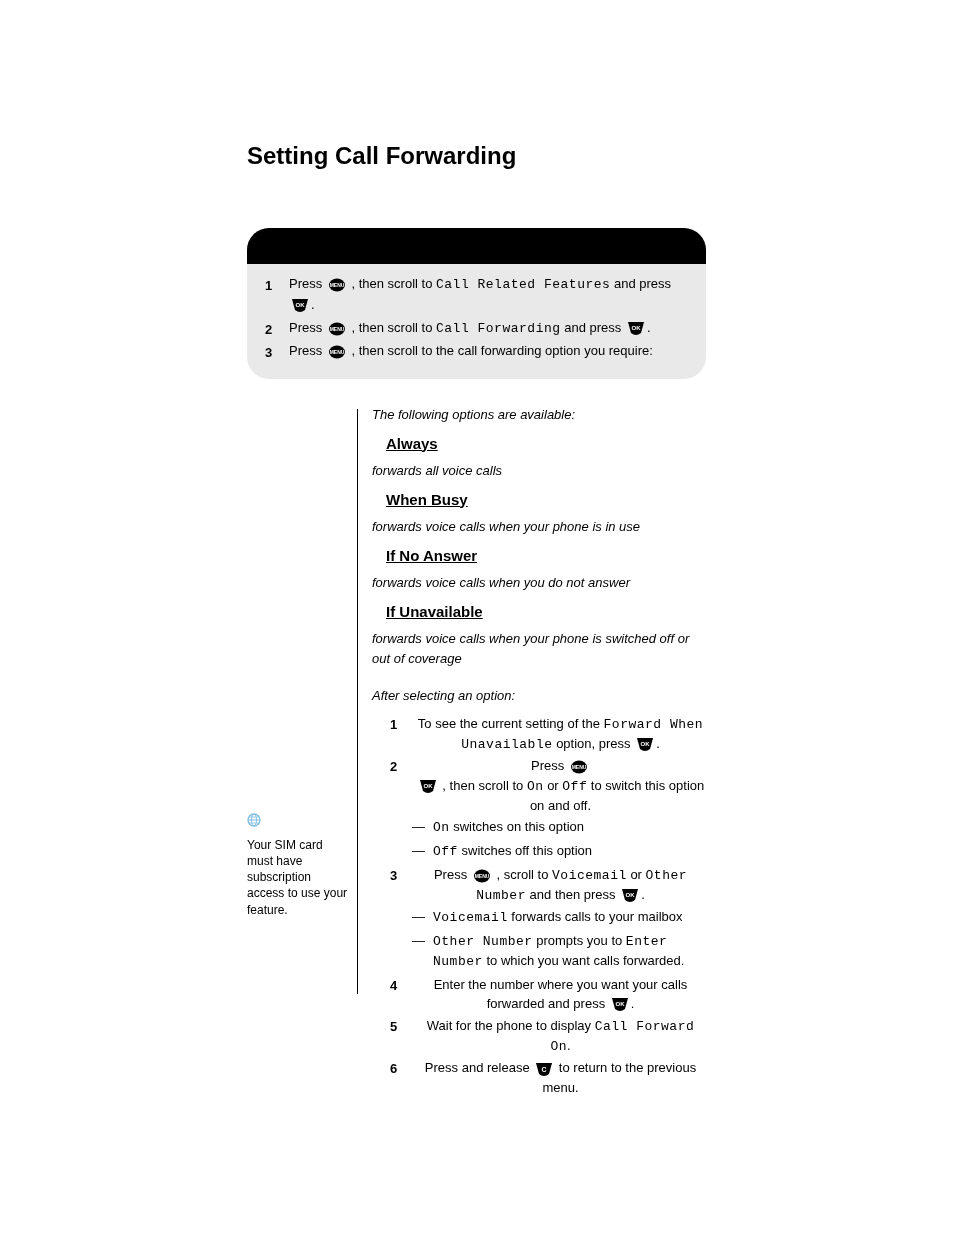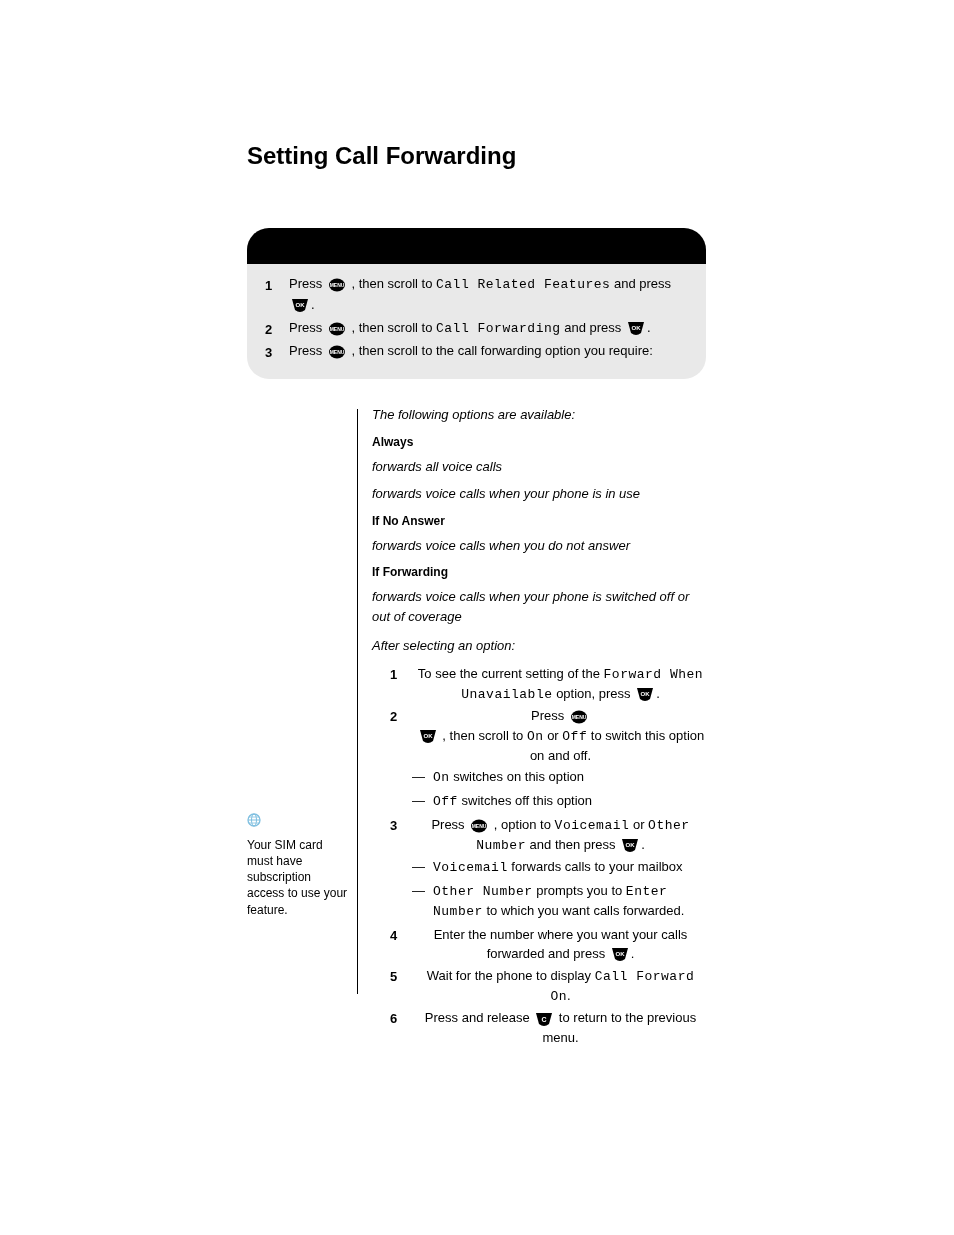--- a/index.html
+++ b/index.html
@@ -93,22 +93,23 @@
   .right-col {
     position: absolute;
     left: 372px;
     top: 405px;
     width: 335px;
     font-size: 13px;
     line-height: 1.5;
   }
   .right-col .section-title {
     font-weight: 600;
-    font-size: 12px;
-    margin: 4px 0 6px 0;
+    font-size: 15px;
+    margin: 4px 0 6px 14px;
+    text-decoration: underline;
   }
   .right-col p {
     margin: 0 0 8px 0;
     font-style: italic;
   }
   .sub-step {
     display: flex;
     gap: 10px;
     margin: 2px 0 2px 18px;
   }
@@ -226,29 +227,30 @@
   </div>
 
   <div class="divider"></div>
 
   <div class="right-col">
     <p>The following options are available:</p>
 
     <div class="section-title">Always</div>
     <p>forwards all voice calls</p>
 
+    <div class="section-title">When Busy</div>
     <p>forwards voice calls when your phone is in use</p>
 
     <div class="section-title">If No Answer</div>
     <p>forwards voice calls when you do not answer</p>
 
-    <div class="section-title">If Forwarding</div>
+    <div class="section-title">If Unavailable</div>
     <p>forwards voice calls when your phone is switched off or out of coverage</p>
 
-    <p style="margin-top:10px;">After selecting an option:</p>
+    <p style="margin-top:18px;">After selecting an option:</p>
 
     <div class="sub-step">
       <div class="num">1</div>
       <div class="txt">
         <span>To see the current setting of the </span>
         <span class="mono">Forward When Unavailable</span>
         <span> option, press </span>
         <span class="icon-pad">
           <svg class="icon" width="16" height="14" viewBox="0 0 16 14">
               <path d="M0 0 H16 L13 11 Q8 15 3 11 Z" fill="#000"></path>
@@ -300,21 +302,21 @@
     <div class="sub-step">
       <div class="num">3</div>
       <div class="txt">
         <span>Press </span>
         <span class="icon-pad">
           <svg class="icon" width="16" height="14" viewBox="0 0 16 14">
               <ellipse cx="8" cy="7" rx="8" ry="6.5" fill="#000"></ellipse>
               <text x="8" y="9" text-anchor="middle" font-size="5" fill="#fff" font-family="Arial" font-weight="bold">MENU</text>
             </svg>
         </span>
-        <span>, option to </span>
+        <span>, scroll to </span>
         <span class="mono">Voicemail</span>
         <span> or </span>
         <span class="mono">Other Number</span>
         <span> and then press </span>
         <span class="icon-pad">
           <svg class="icon" width="16" height="14" viewBox="0 0 16 14">
               <path d="M0 0 H16 L13 11 Q8 15 3 11 Z" fill="#000"></path>
               <text x="8" y="8" text-anchor="middle" font-size="6" fill="#fff" font-family="Arial" font-weight="bold">OK</text>
             </svg>
         </span>.

